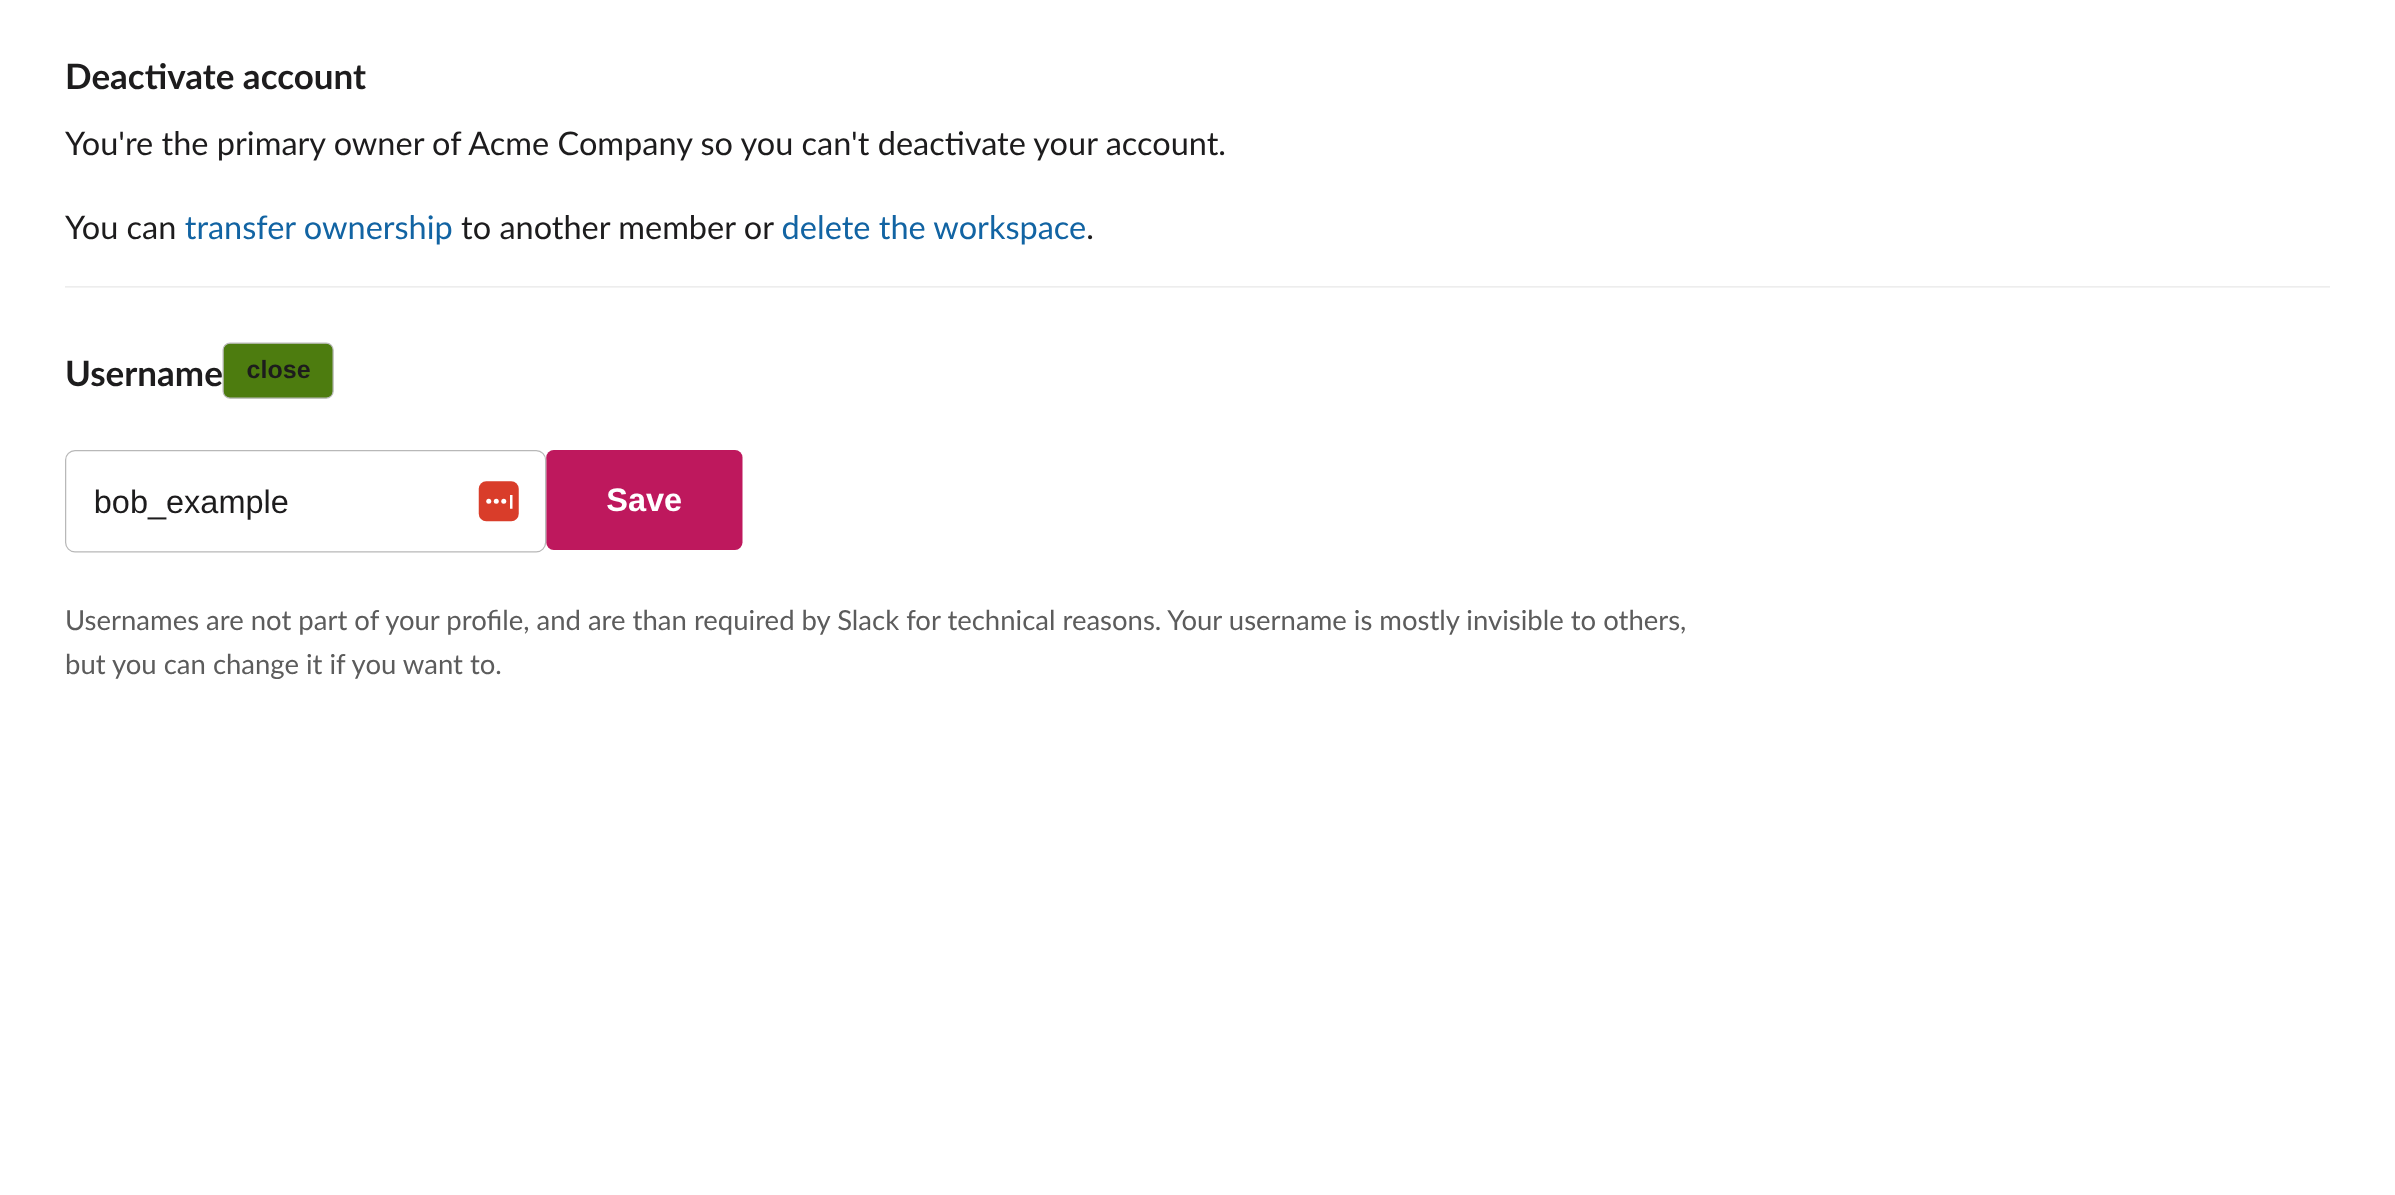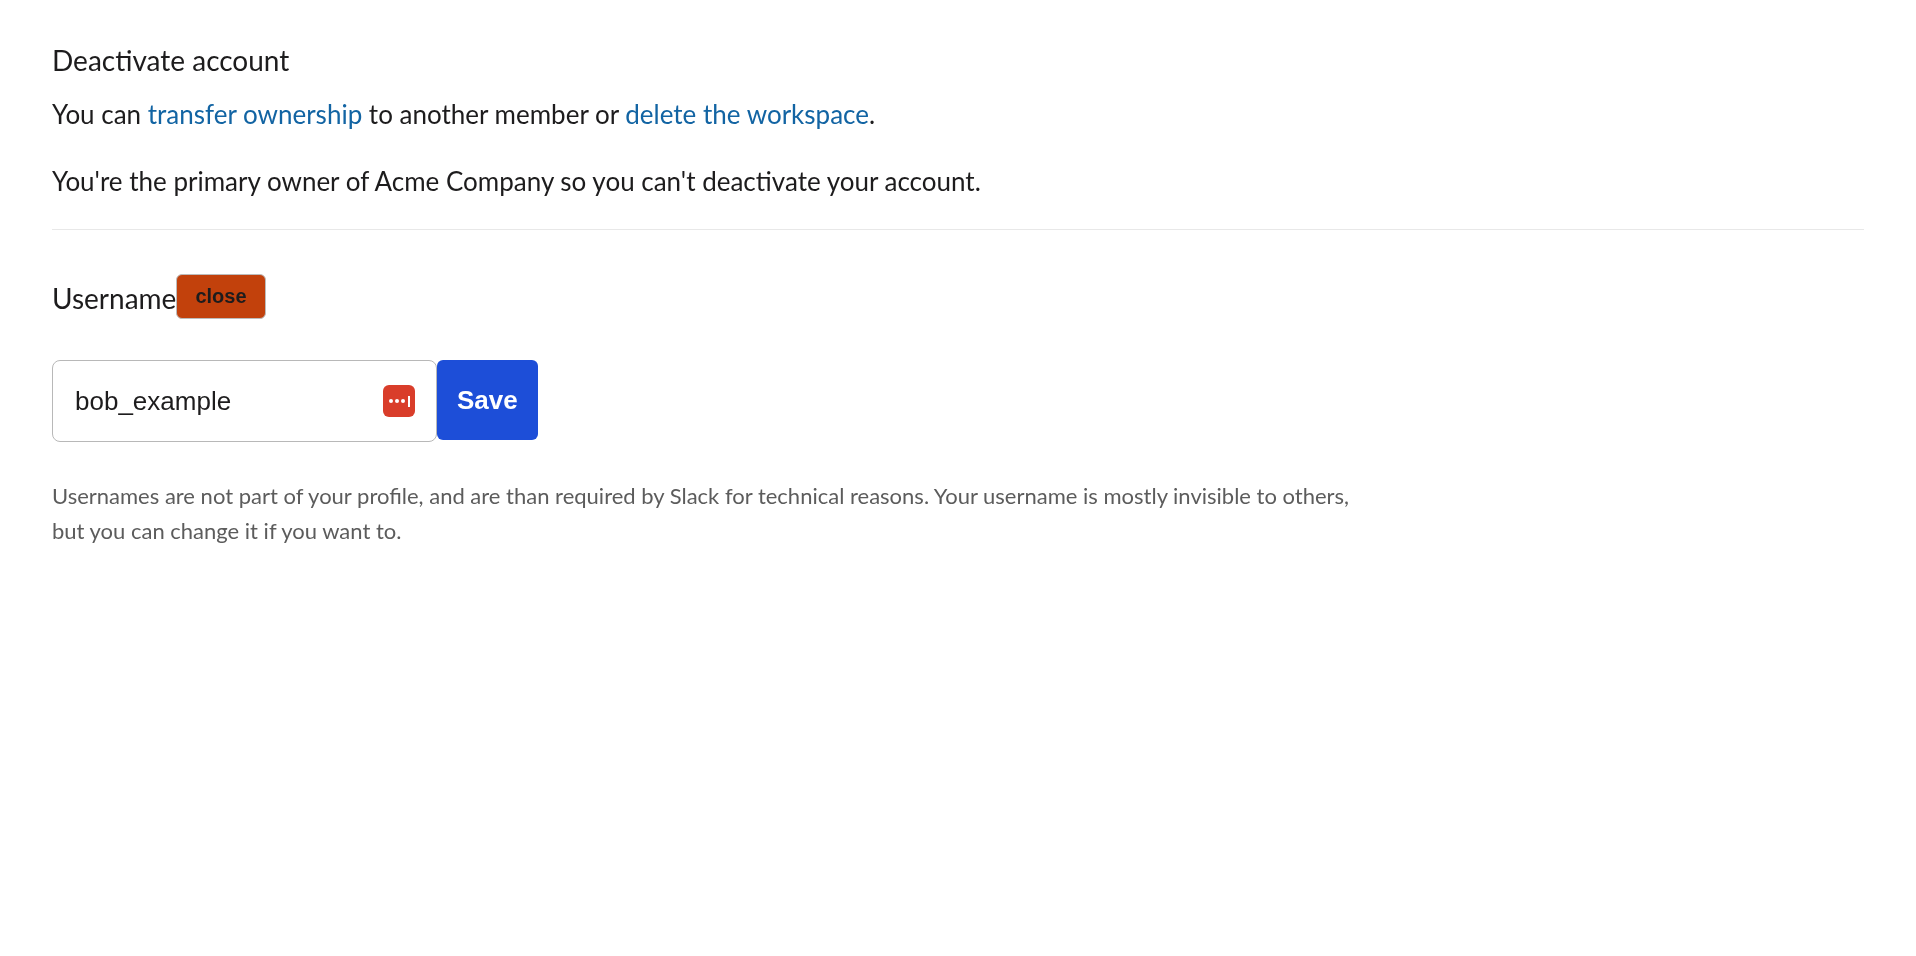--- a/index.html
+++ b/index.html
@@ -13,21 +13,21 @@
       color: #1d1c1d;
       padding: 40px 52px;
       font-size: 22px;
       line-height: 1.45;
     }
     .section {
       max-width: 1470px;
     }
     .section-title {
       font-size: 28px;
-      font-weight: 400;
+      font-weight: 700;
       color: #1d1c1d;
       margin-bottom: 14px;
     }
     .deactivate-body {
       font-size: 26px;
       color: #1d1c1d;
       max-width: 940px;
       margin-bottom: 28px;
       line-height: 1.5;
     }
@@ -38,21 +38,21 @@
     .divider {
       border: none;
       border-top: 1px solid #e8e8e8;
       margin: 18px 0 48px 0;
     }
     .username-header-row {
       display: flex;
       align-items: flex-start;
     }
     .close-btn {
-      background: #c2410c;
+      background: #4d7c0f;
       border: 1px solid #bcbcbc;
       border-radius: 6px;
       padding: 10px 18px;
       font-size: 20px;
       font-weight: 700;
       color: #1d1c1d;
       cursor: pointer;
       margin-top: -4px;
     }
     .username-row {
@@ -96,25 +96,25 @@
       background: #ffffff;
       border-radius: 50%;
     }
     .input-badge .bar {
       width: 2px;
       height: 11px;
       background: #ffffff;
       margin-left: 1px;
     }
     .save-btn {
-      background: #1d4ed8;
+      background: #be185d;
       color: #ffffff;
       border: none;
       border-radius: 6px;
-      padding: 0 20px;
+      padding: 0 48px;
       height: 80px;
       font-size: 26px;
       font-weight: 800;
       cursor: pointer;
     }
     .helper-text {
       color: #5c5c5c;
       font-size: 22px;
       line-height: 1.6;
       margin-bottom: 22px;
@@ -123,24 +123,24 @@
     .helper-text strong {
       font-weight: 700;
       color: #5c5c5c;
     }
   </style>
 </head>
 <body>
 
 <div class="section">
   <h2 class="section-title">Deactivate account</h2>
+  <p class="deactivate-body">You're the primary owner of Acme Company so you can't deactivate your account.</p>
   <p class="deactivate-body">
     <span>You can </span><a href="#">transfer ownership</a><span> to another member or </span><a href="#">delete the workspace</a><span>.</span>
   </p>
-  <p class="deactivate-body">You're the primary owner of Acme Company so you can't deactivate your account.</p>
 </div>
 
 <hr class="divider">
 
 <div class="section">
   <div class="username-header-row">
     <h2 class="section-title">Username</h2>
     <button class="close-btn">close</button>
   </div>
 

